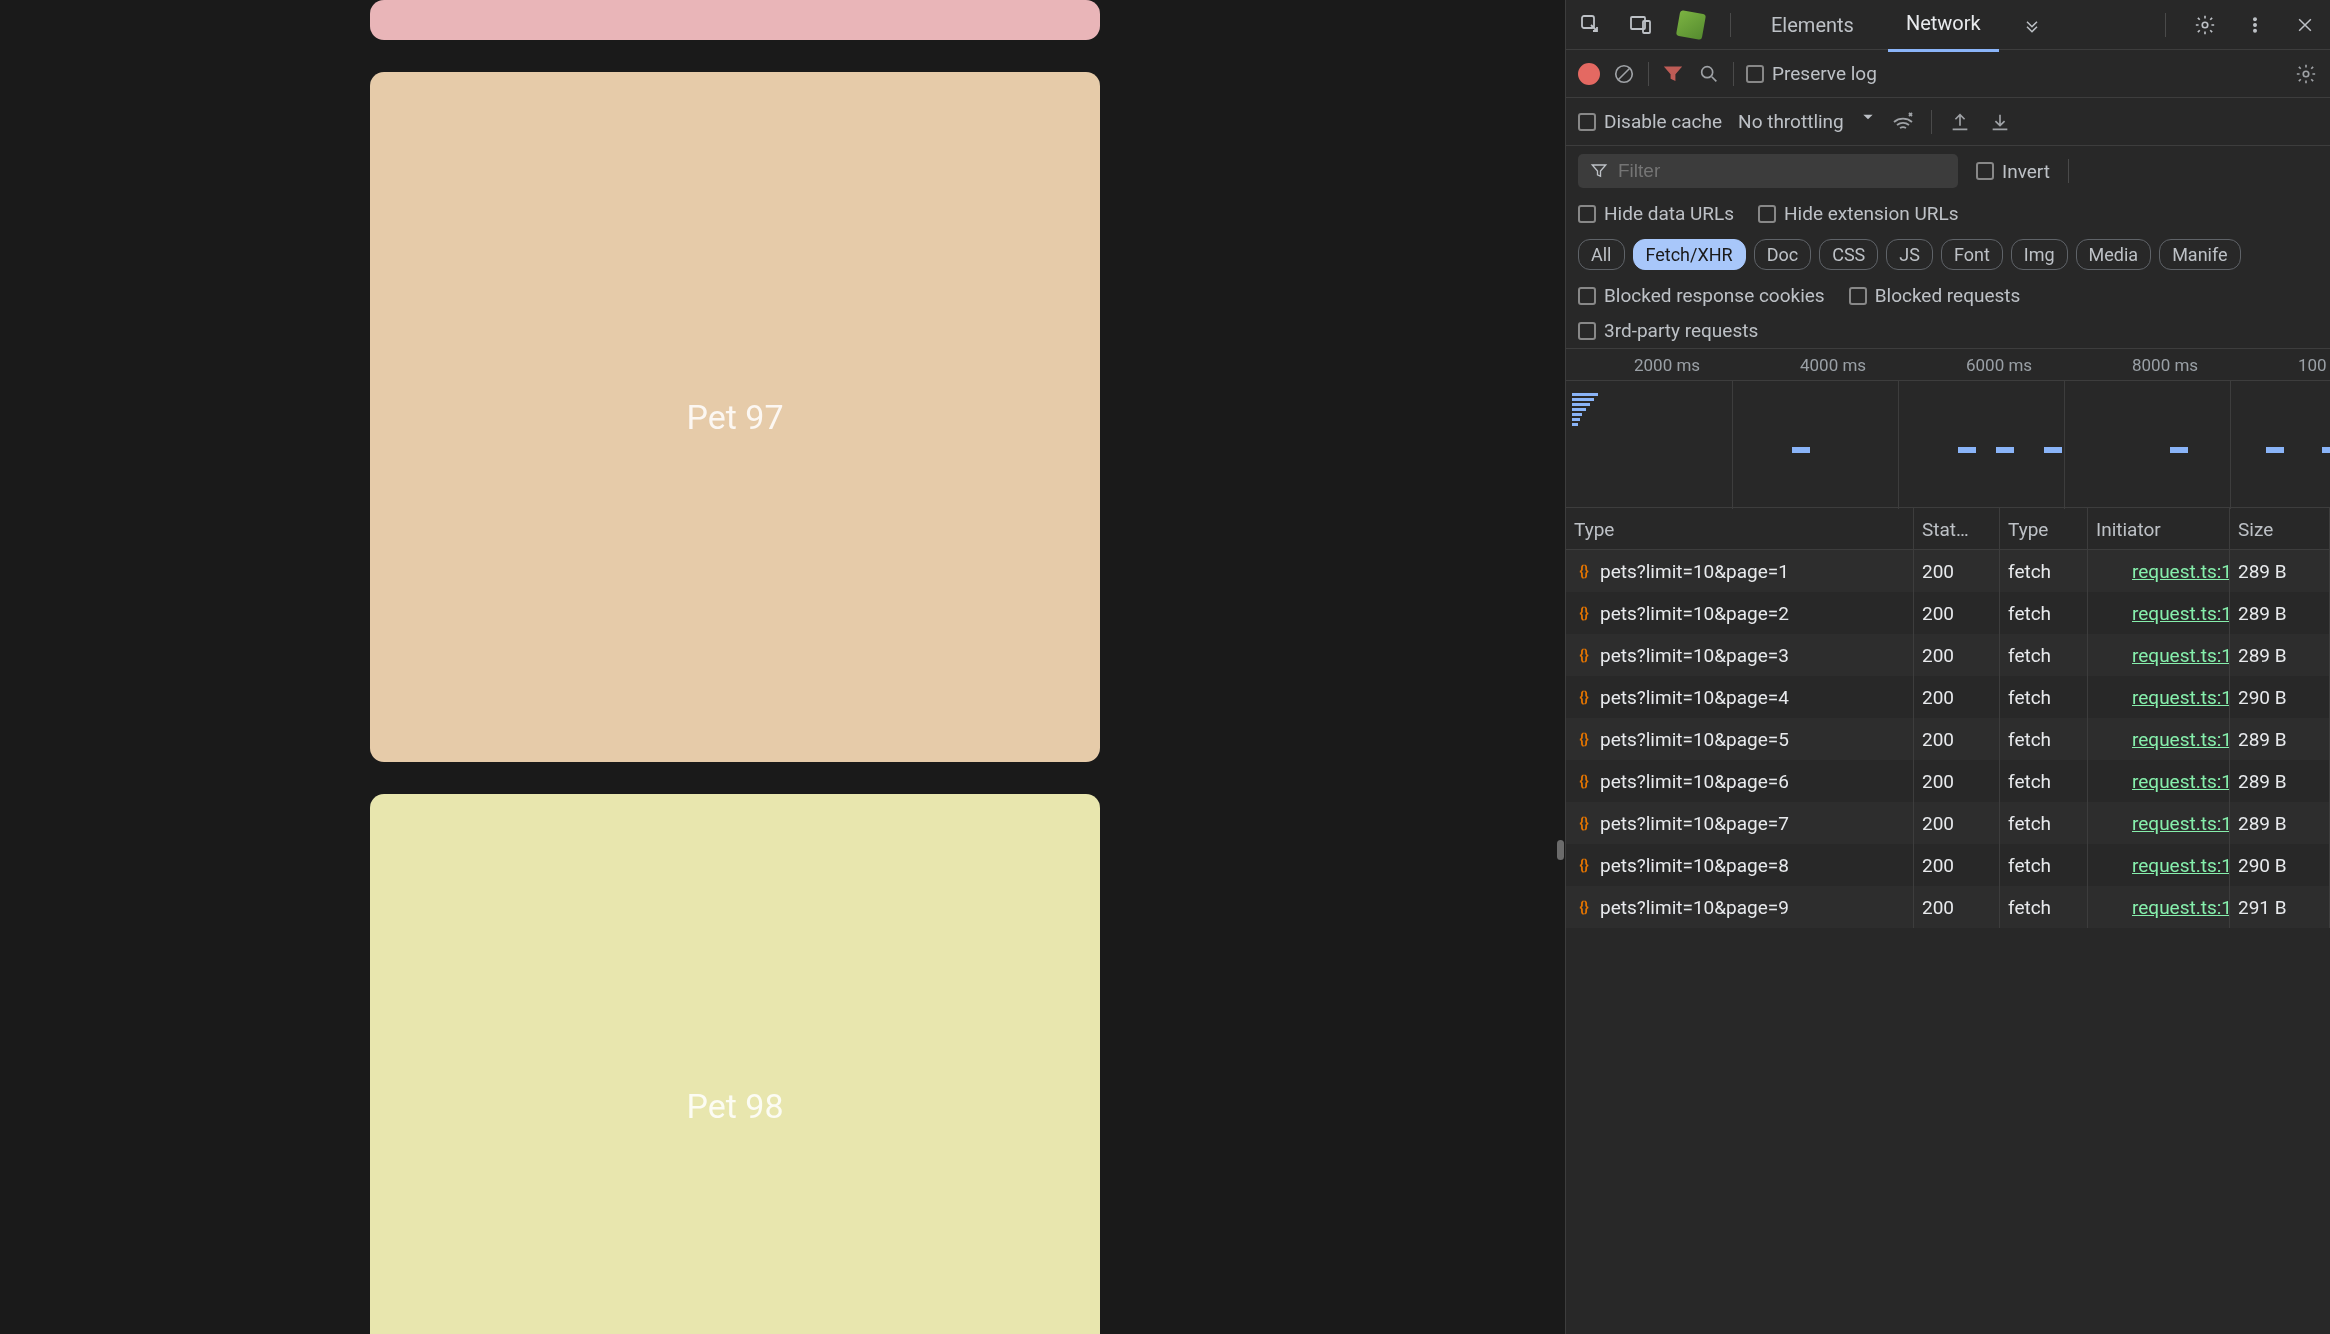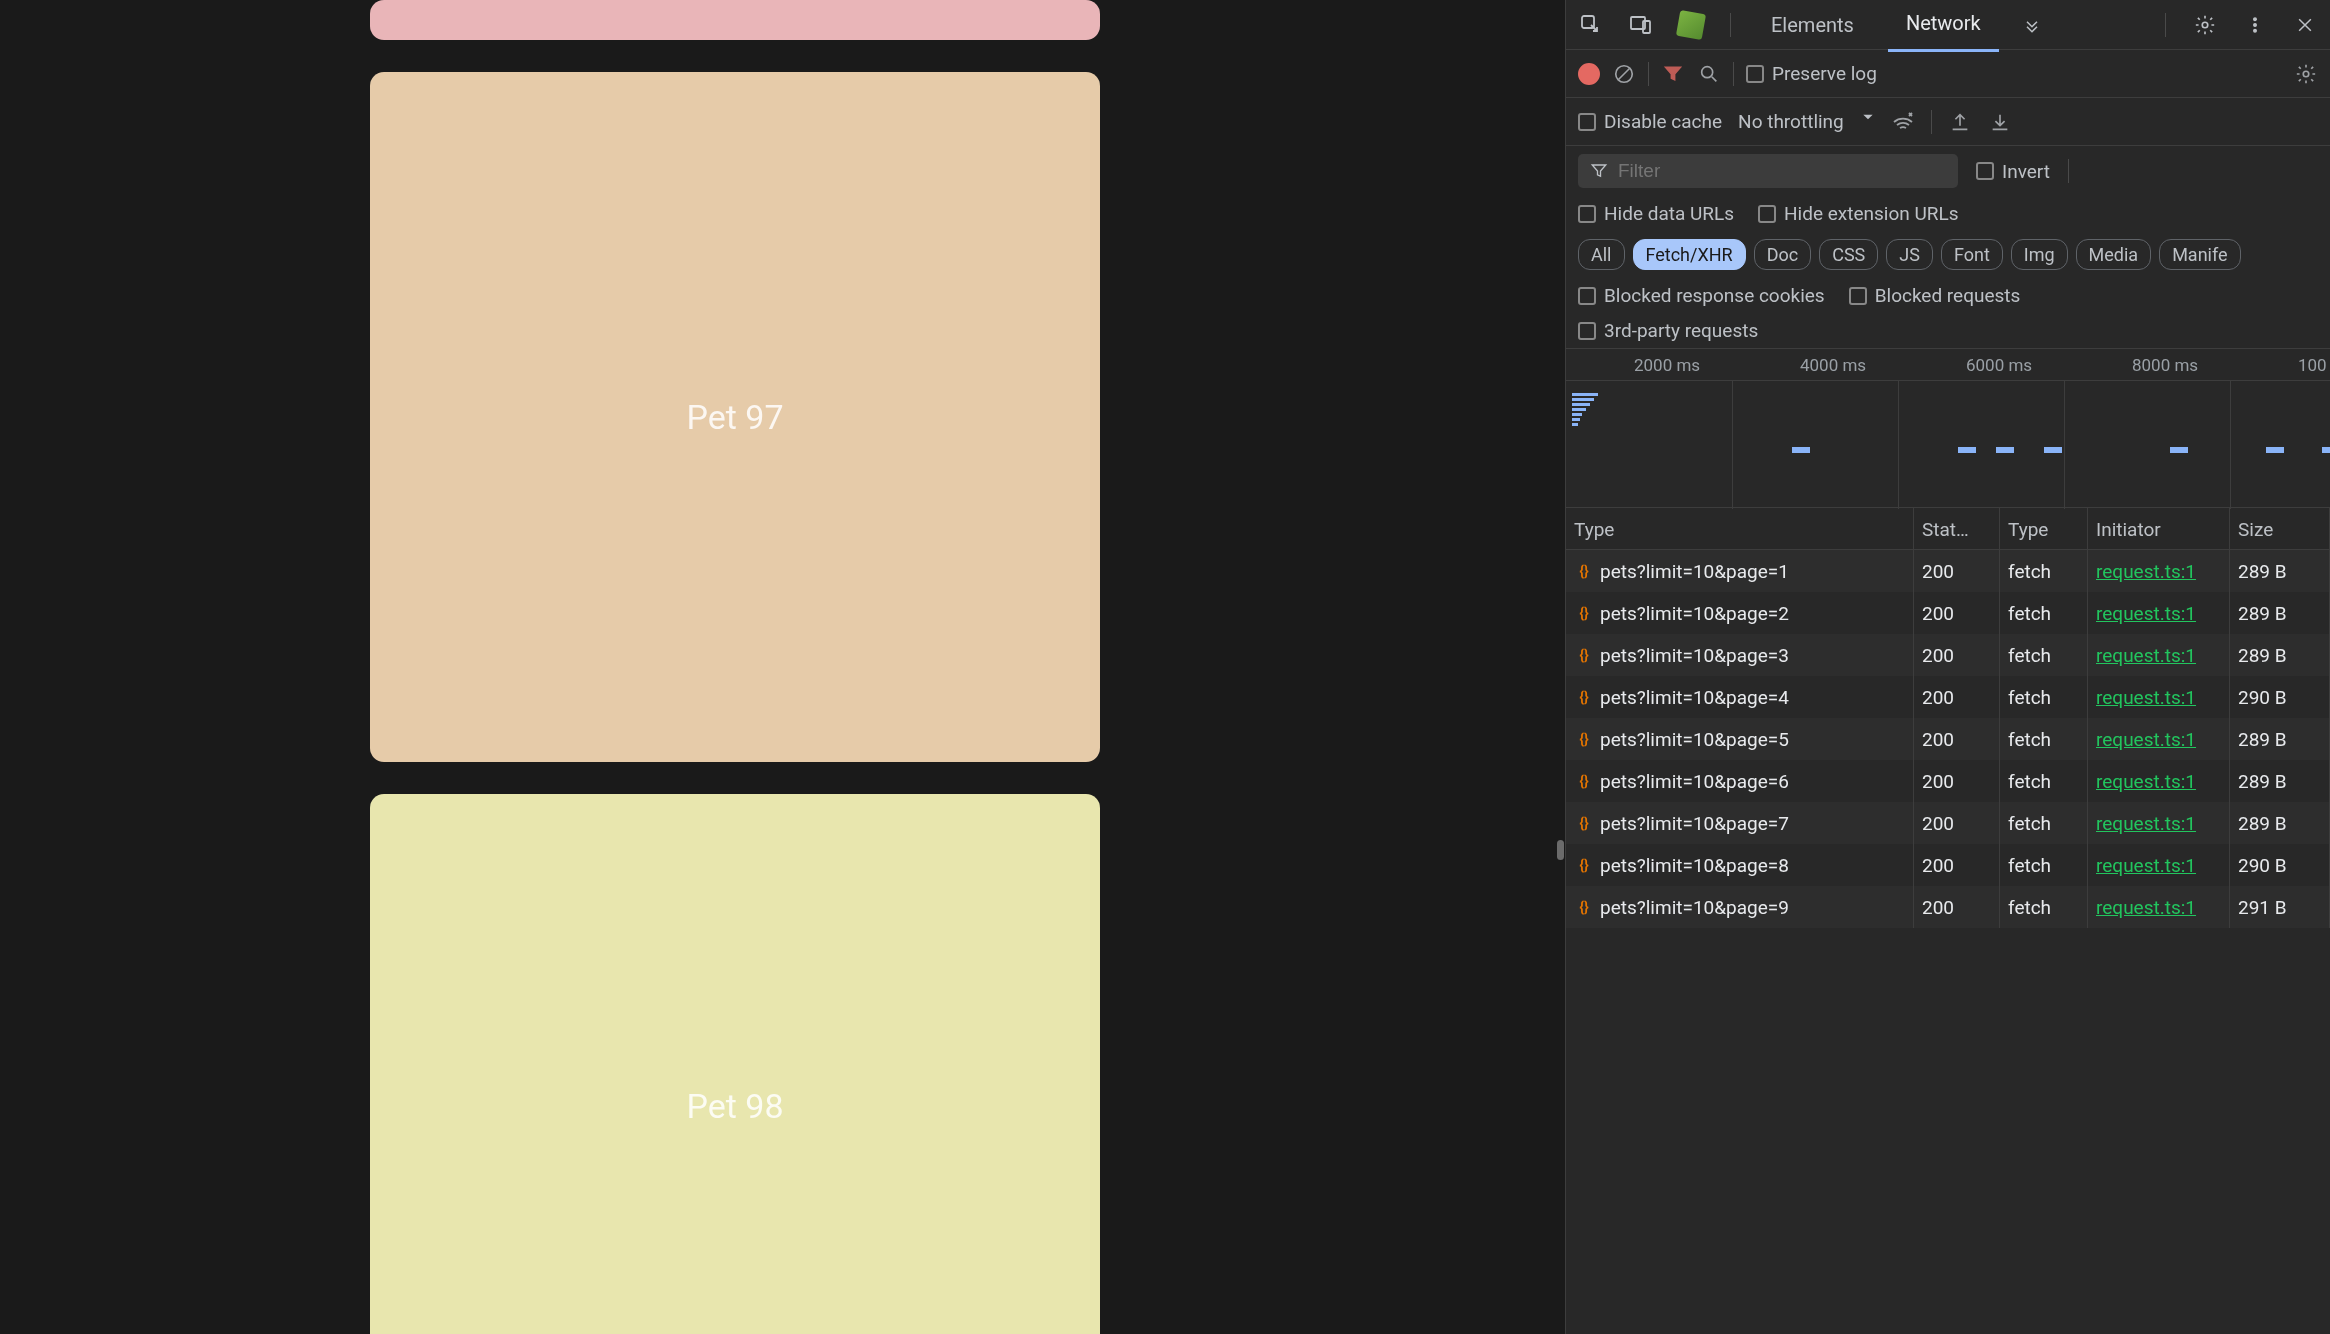--- a/index.html
+++ b/index.html
@@ -249,21 +249,21 @@
       height: 100%;
       display: flex;
       align-items: center;
       gap: 6px;
     }
     .col-name { width: 348px; }
     .col-status { width: 86px; }
     .col-type { width: 88px; }
     .col-initiator { width: 142px; }
     .col-size { flex: 1; }
-    .initiator-link { text-decoration: underline; color: #22c55e; }
+    .initiator-link { text-decoration: underline; color: #86efac; margin-left: 36px; }
     .json-icon {
       width: 20px; height: 20px;
       display: inline-flex;
       align-items: center;
       justify-content: center;
       color: #e37400;
       font-weight: bold;
       font-size: 14px;
     }
 

